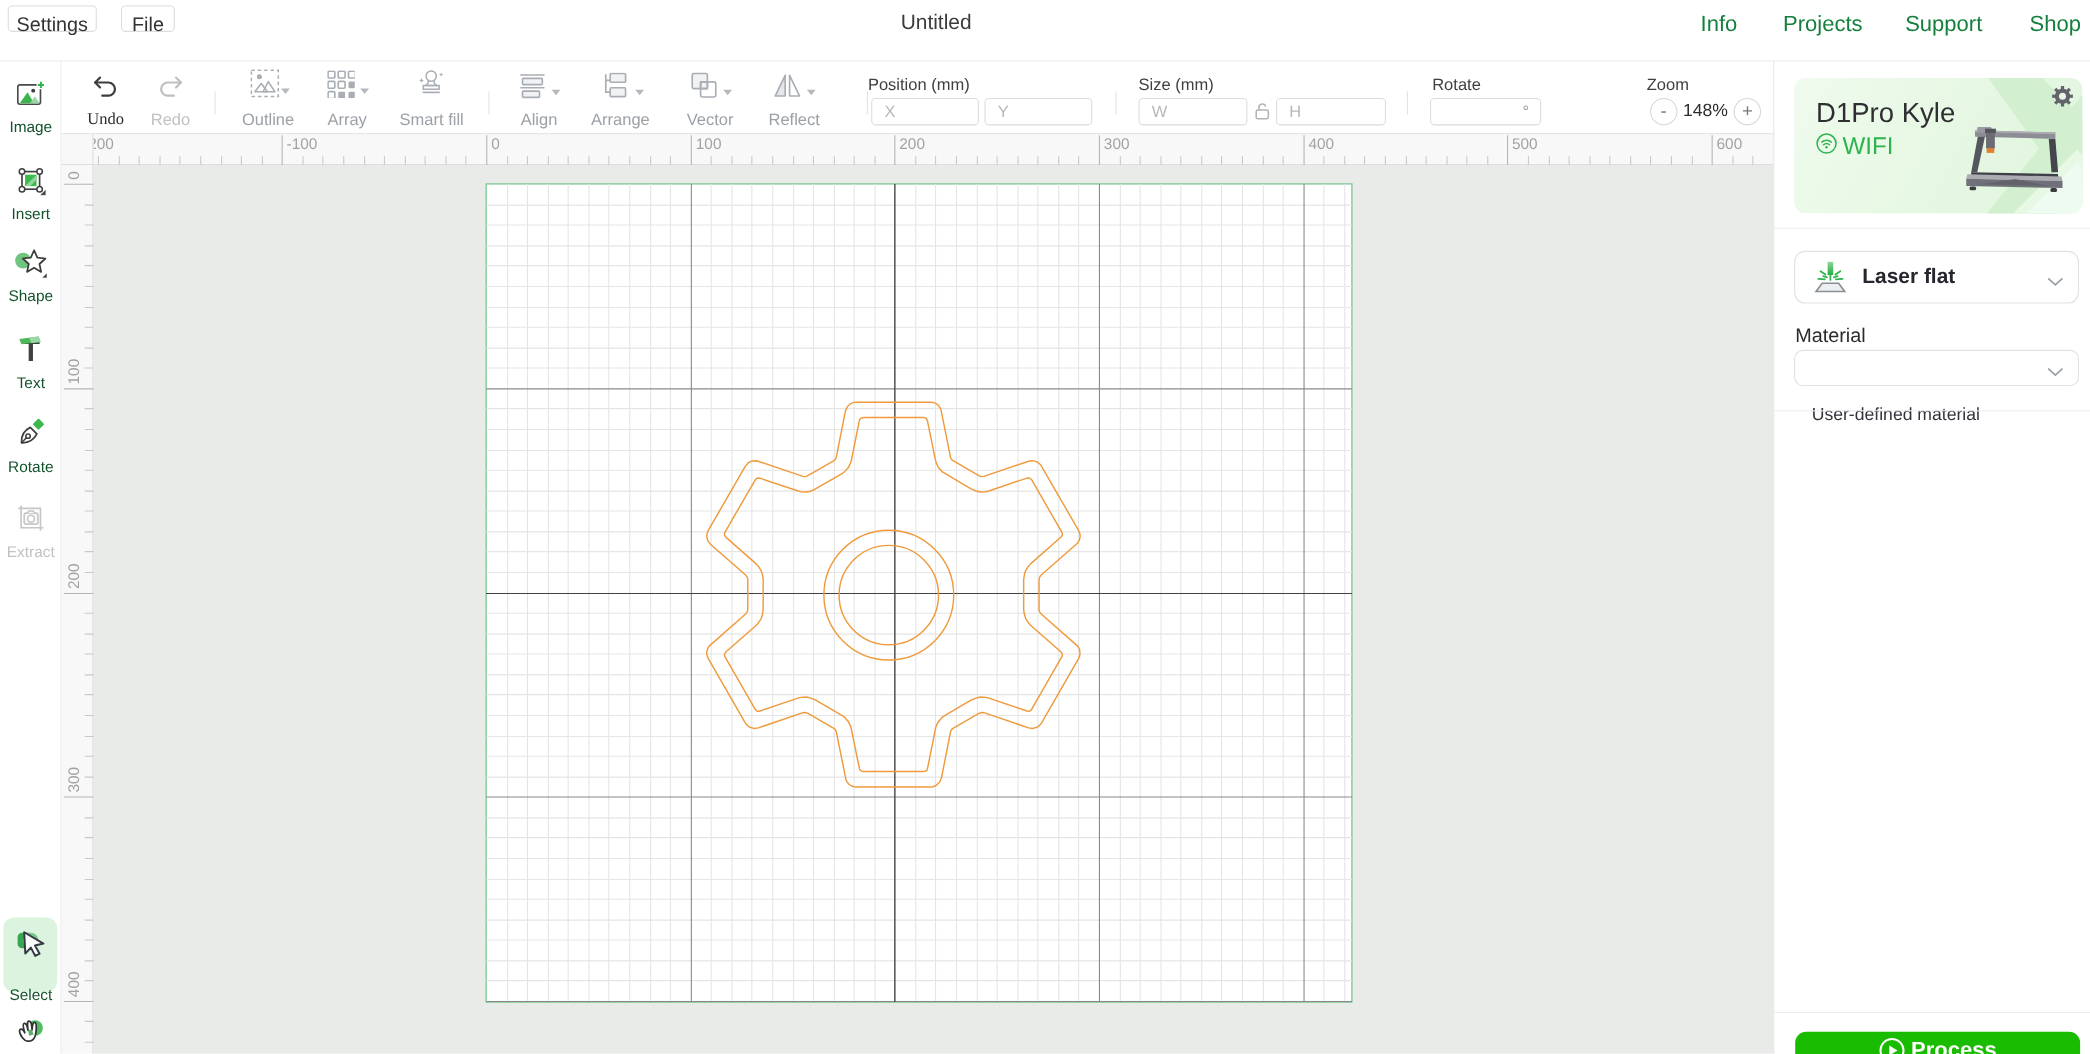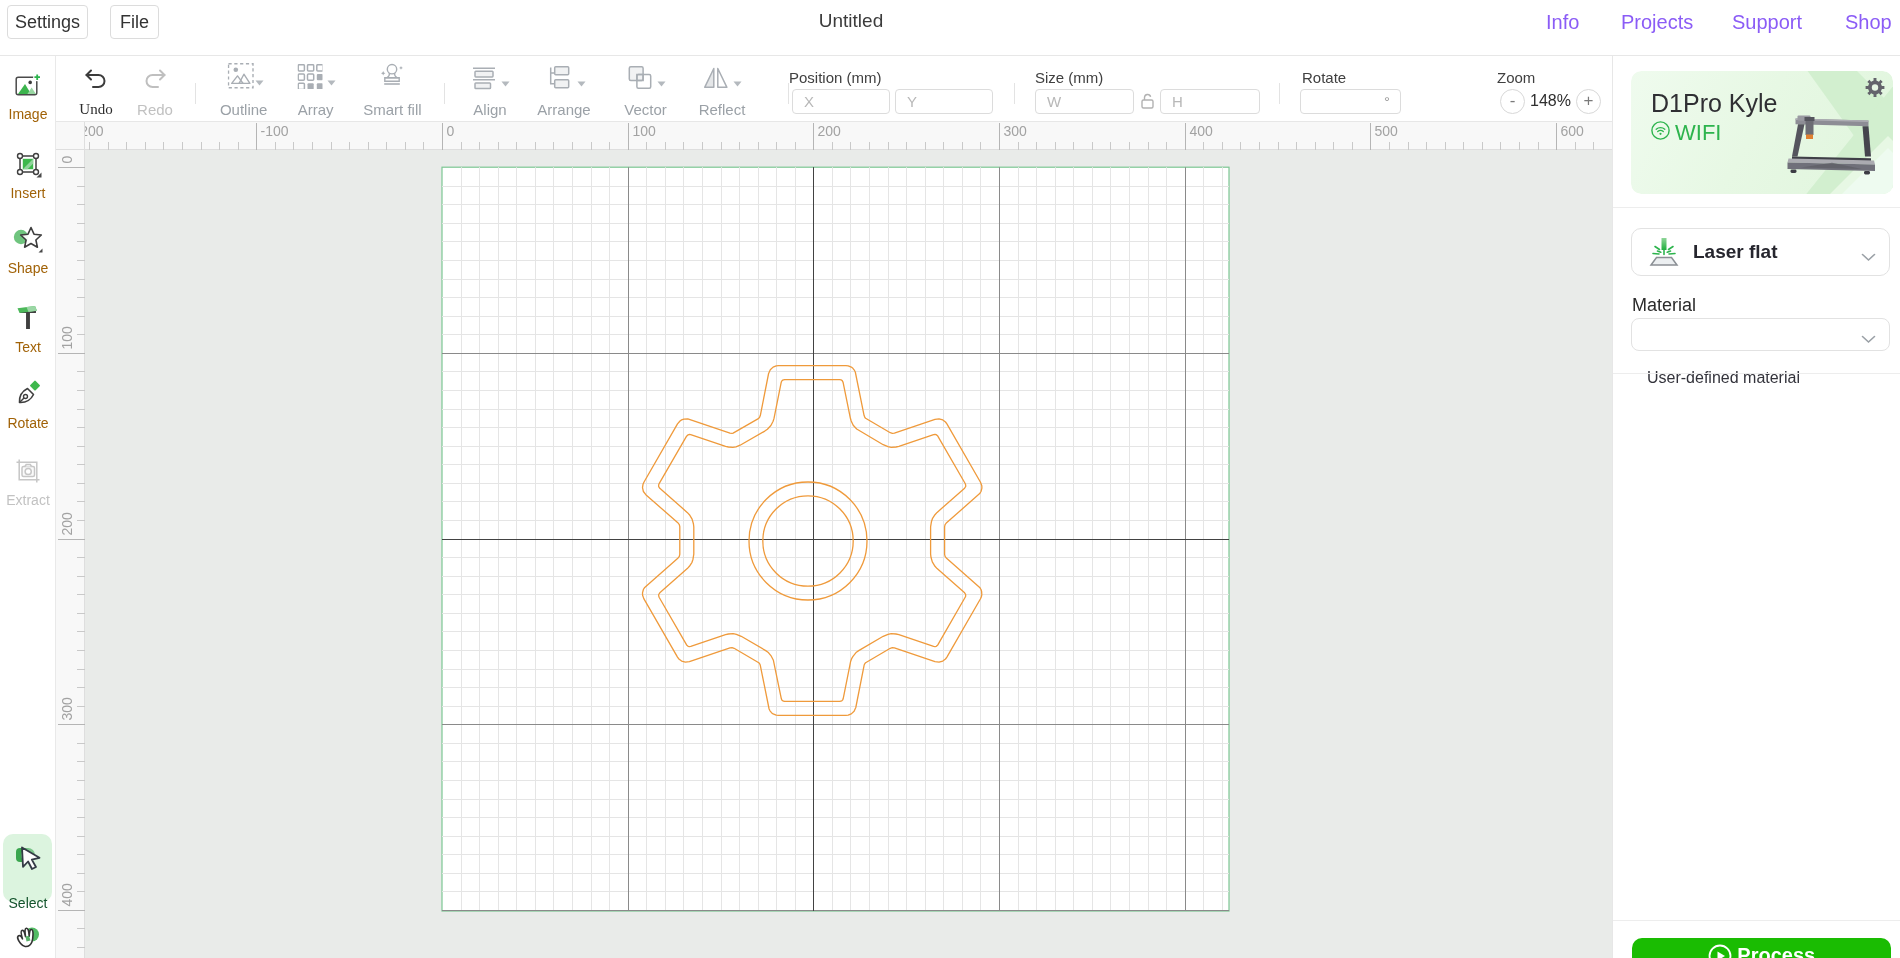--- a/index.html
+++ b/index.html
@@ -1,23 +1,23 @@
 <!DOCTYPE html>
 <html><head><meta charset="utf-8"><title>xTool</title><style>
 *{margin:0;padding:0;box-sizing:border-box;font-family:"Liberation Sans",sans-serif;}
 html,body{width:1900px;height:958px;overflow:hidden;background:#fff;}
 .abs{position:absolute;}
 #topbar{position:absolute;left:0;top:0;width:1900px;height:56px;background:#fff;border-bottom:1px solid #e7e7e7;}
-.tbtn{position:absolute;top:5px;height:34px;border:1px solid #dcdcdc;border-radius:4px;background:#fff;
+.tbtn{position:absolute;top:5px;height:24px;border:1px solid #dcdcdc;border-radius:4px;background:#fff;
   color:#333;font-size:18px;line-height:32px;text-align:center;}
 #untitled{position:absolute;left:751px;top:10px;width:200px;text-align:center;font-size:19px;color:#3c3c3c;}
-.nav{position:absolute;top:11px;font-size:20px;color:#8b5cf6;}
+.nav{position:absolute;top:11px;font-size:20px;color:#15803d;}
 #sidebar{position:absolute;left:0;top:56px;width:56px;height:902px;background:#fff;border-right:1px solid #e9e9e9;}
 .sitem{position:absolute;left:0;width:56px;text-align:center;}
-.slabel{font-size:14px;color:#a16207;margin-top:3px;}
+.slabel{font-size:14px;color:#14532d;margin-top:3px;}
 .slabel.dis{color:#c2c2c2;}
 #selbox{position:absolute;left:3px;top:834px;width:49px;height:68px;background:#dcf4df;border-radius:10px;}
 #toolbar{position:absolute;left:56px;top:56px;width:1556px;height:65px;background:#fff;}
 .tlabel{position:absolute;top:45px;font-size:15px;color:#9ba1a7;text-align:center;white-space:nowrap;}
 .tsep{position:absolute;top:27px;height:21px;width:1px;background:#e3e3e3;}
 .flabel{position:absolute;top:13px;font-size:15px;color:#404040;white-space:nowrap;}
 .finput{position:absolute;top:33px;height:25px;border:1px solid #dcdcdc;border-radius:4px;background:#fff;
   font-size:15px;color:#b8b8b8;line-height:23px;padding-left:11px;}
 .zbtn{position:absolute;top:33px;width:25px;height:25px;border:1px solid #d8d8d8;border-radius:50%;
   color:#7a7a7a;font-size:17px;line-height:22px;text-align:center;}

